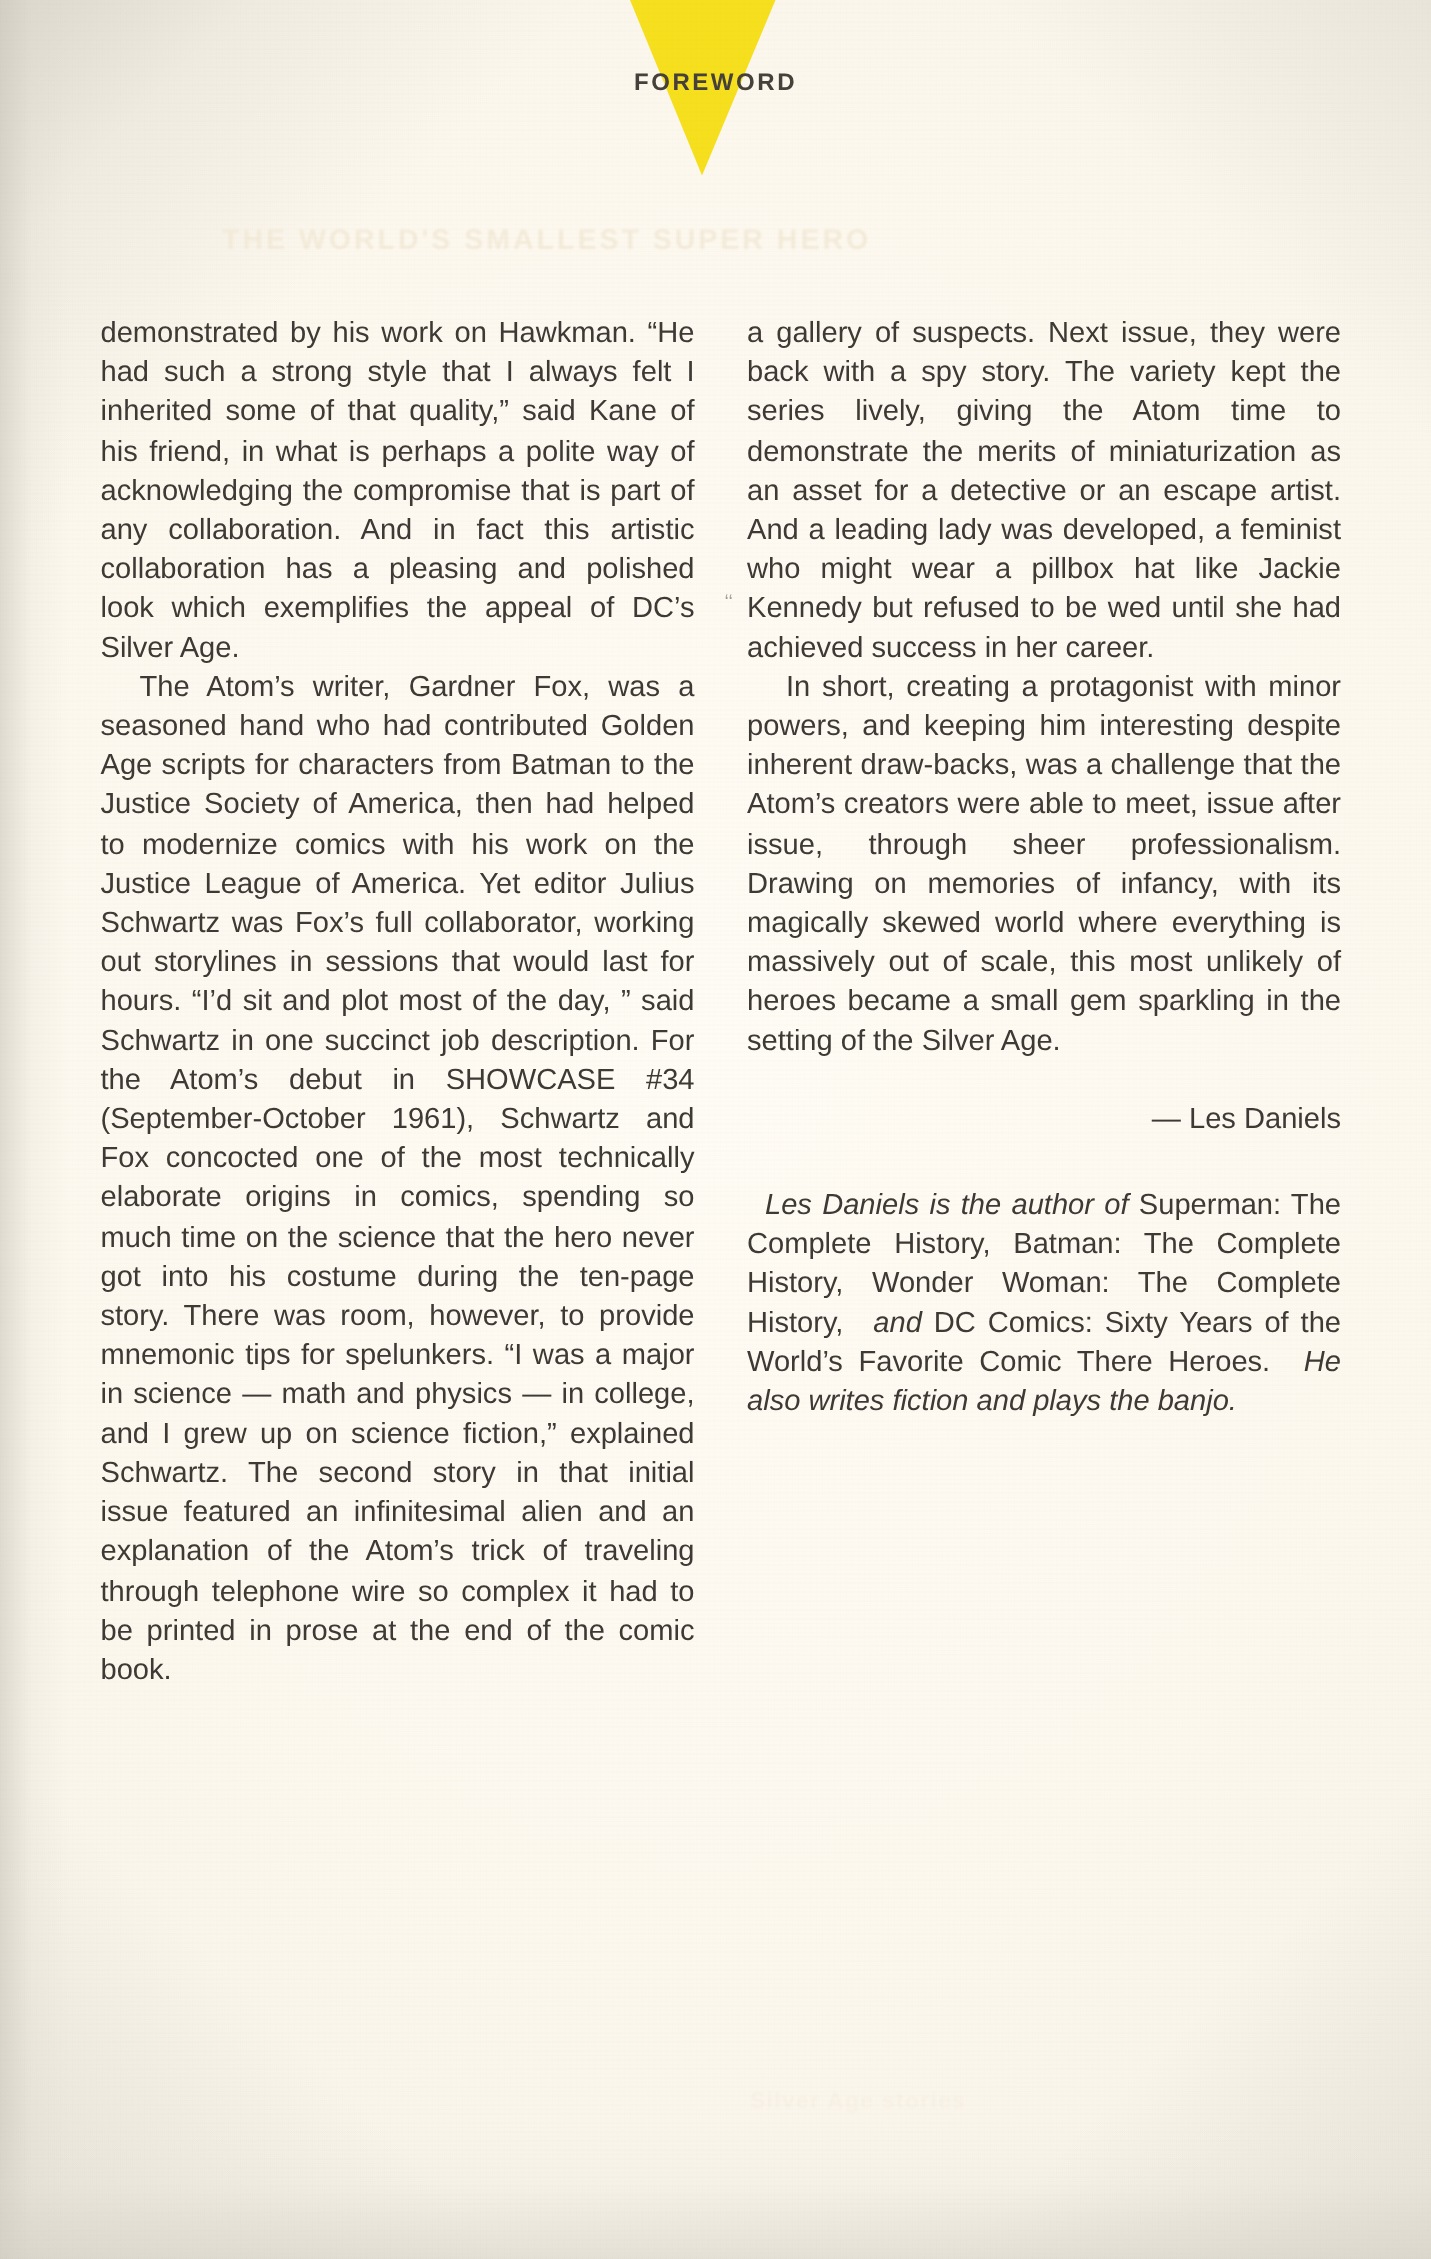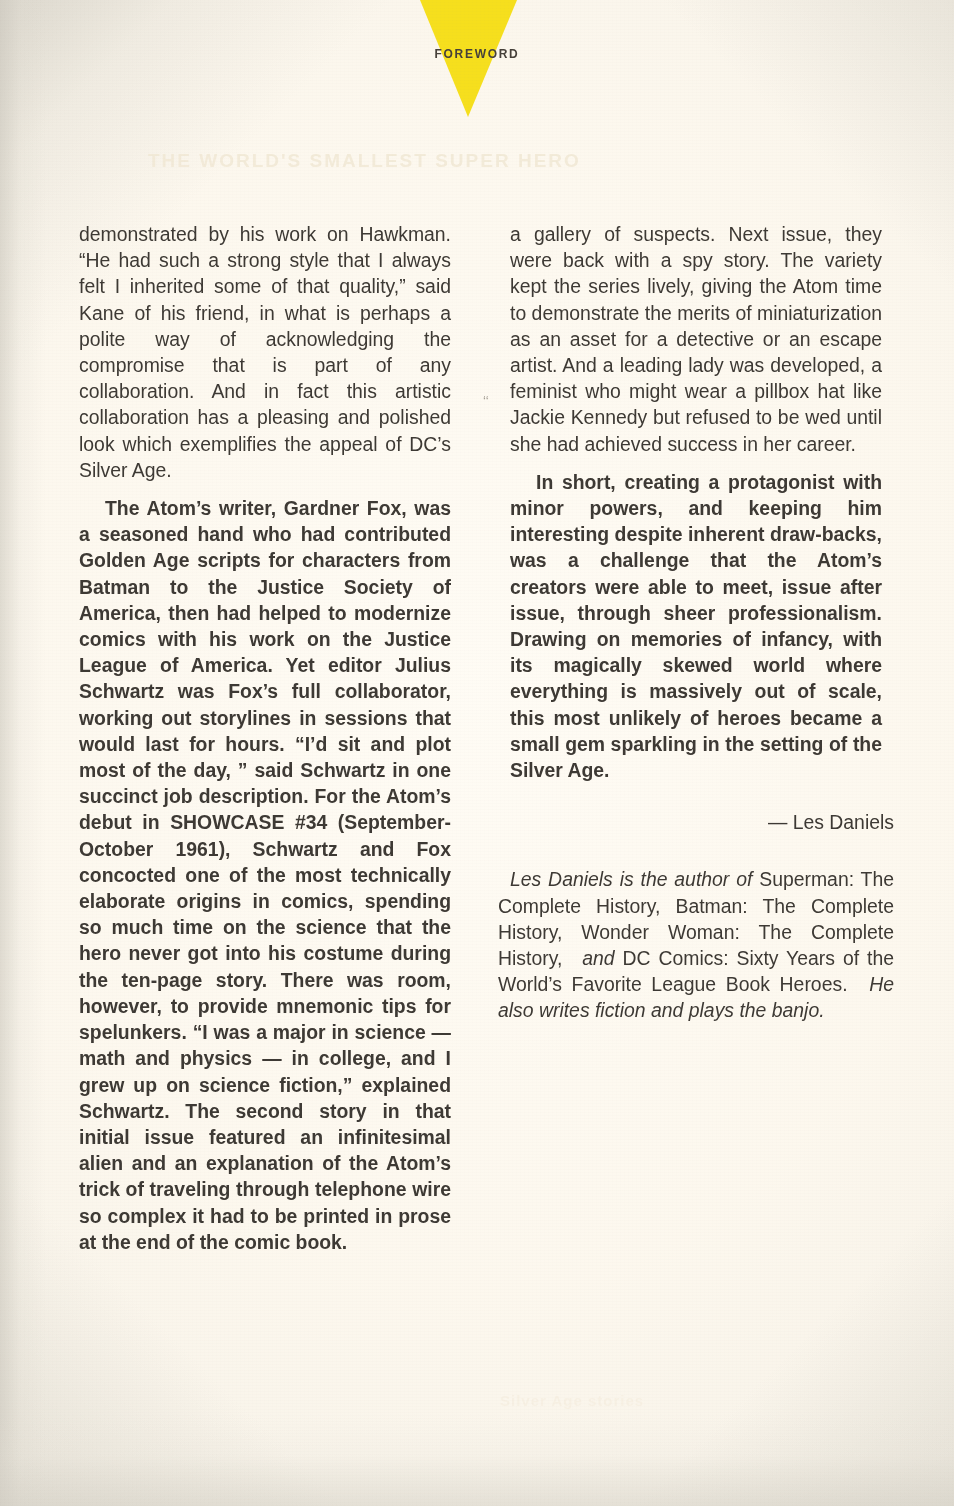--- a/index.html
+++ b/index.html
@@ -91,52 +91,51 @@
     border-right: 49px solid transparent;
     border-top: 117px solid #f6df1d;
   }
 
   #page-title {
     position: absolute;
     left: 0;
     right: 0;
     top: 47px;
     text-align: center;
-    font-size: 12px;
+    font-size: 16px;
     font-weight: bold;
     letter-spacing: 1.7px;
     color: #46403a;
   }
 
   
   #columns {
     position: absolute;
     left: 67px;
     top: 209px;
     width: 827px;
     display: flex;
     gap: 35px;
   }
   .column {
     width: 396px;
     flex: 0 0 396px;
   }
 
   .body-par {
-    margin: 12px;
+    margin: 0;
     font-size: 19.4px;
     line-height: 26.2px;
     color: #3d3934;
     text-align: justify;
     text-justify: inter-word;
     hyphens: none;
   }
   .body-par + .body-par {
     text-indent: 26px;
-    font-weight: bold;
   }
 
   .attribution {
     margin: 26px 0 12px 0;
     font-size: 19.4px;
     line-height: 26.2px;
     color: #3d3934;
     text-align: right;
   }
 
@@ -202,19 +201,19 @@
       <p class="body-par">demonstrated by his work on Hawkman. “He had such a strong style that I always felt I inherited some of that quality,” said Kane of his friend, in what is perhaps a polite way of acknowledging the compromise that is part of any collaboration. And in fact this artistic collaboration has a pleasing and polished look which exemplifies the appeal of DC’s Silver Age.</p>
       <p class="body-par">The Atom’s writer, Gardner Fox, was a seasoned hand who had contributed Golden Age scripts for characters from Batman to the Justice Society of America, then had helped to modernize comics with his work on the Justice League of America. Yet editor Julius Schwartz was Fox’s full collaborator, working out storylines in sessions that would last for hours. “I’d sit and plot most of the day, ” said Schwartz in one succinct job description. For the Atom’s debut in SHOWCASE #34 (September-October 1961), Schwartz and Fox concocted one of the most technically elaborate origins in comics, spending so much time on the science that the hero never got into his costume during the ten-page story. There was room, however, to provide mnemonic tips for spelunkers. “I was a major in science — math and physics — in college, and I grew up on science fiction,” explained Schwartz. The second story in that initial issue featured an infinitesimal alien and an explanation of the Atom’s trick of traveling through telephone wire so complex it had to be printed in prose at the end of the comic book.</p>
     </div>
 
     <div class="column">
       <p class="body-par">a gallery of suspects. Next issue, they were back with a spy story. The variety kept the series lively, giving the Atom time to demonstrate the merits of miniaturization as an asset for a detective or an escape artist. And a leading lady was developed, a feminist who might wear a pillbox hat like Jackie Kennedy but refused to be wed until she had achieved success in her career.</p>
       <p class="body-par">In short, creating a protagonist with minor powers, and keeping him interesting despite inherent draw-backs, was a challenge that the Atom’s creators were able to meet, issue after issue, through sheer professionalism. Drawing on memories of infancy, with its magically skewed world where everything is massively out of scale, this most unlikely of heroes became a small gem sparkling in the setting of the Silver Age.</p>
 
       <p class="attribution">— Les Daniels</p>
 
-      <p class="bio-par"><i>Les Daniels is the author of </i><span>Superman: The Complete History, Batman: The Complete History, Wonder Woman: The Complete History, </span><i>and </i><span>DC Comics: Sixty Years of the World’s Favorite League Book Heroes. </span><i>He also writes fiction and plays the banjo.</i></p>
+      <p class="bio-par"><i>Les Daniels is the author of </i><span>Superman: The Complete History, Batman: The Complete History, Wonder Woman: The Complete History, </span><i>and </i><span>DC Comics: Sixty Years of the World’s Favorite Comic There Heroes. </span><i>He also writes fiction and plays the banjo.</i></p>
     </div>
 
   </div>
 
   <div id="grain"></div>
 </div>
 
 </body></html>

